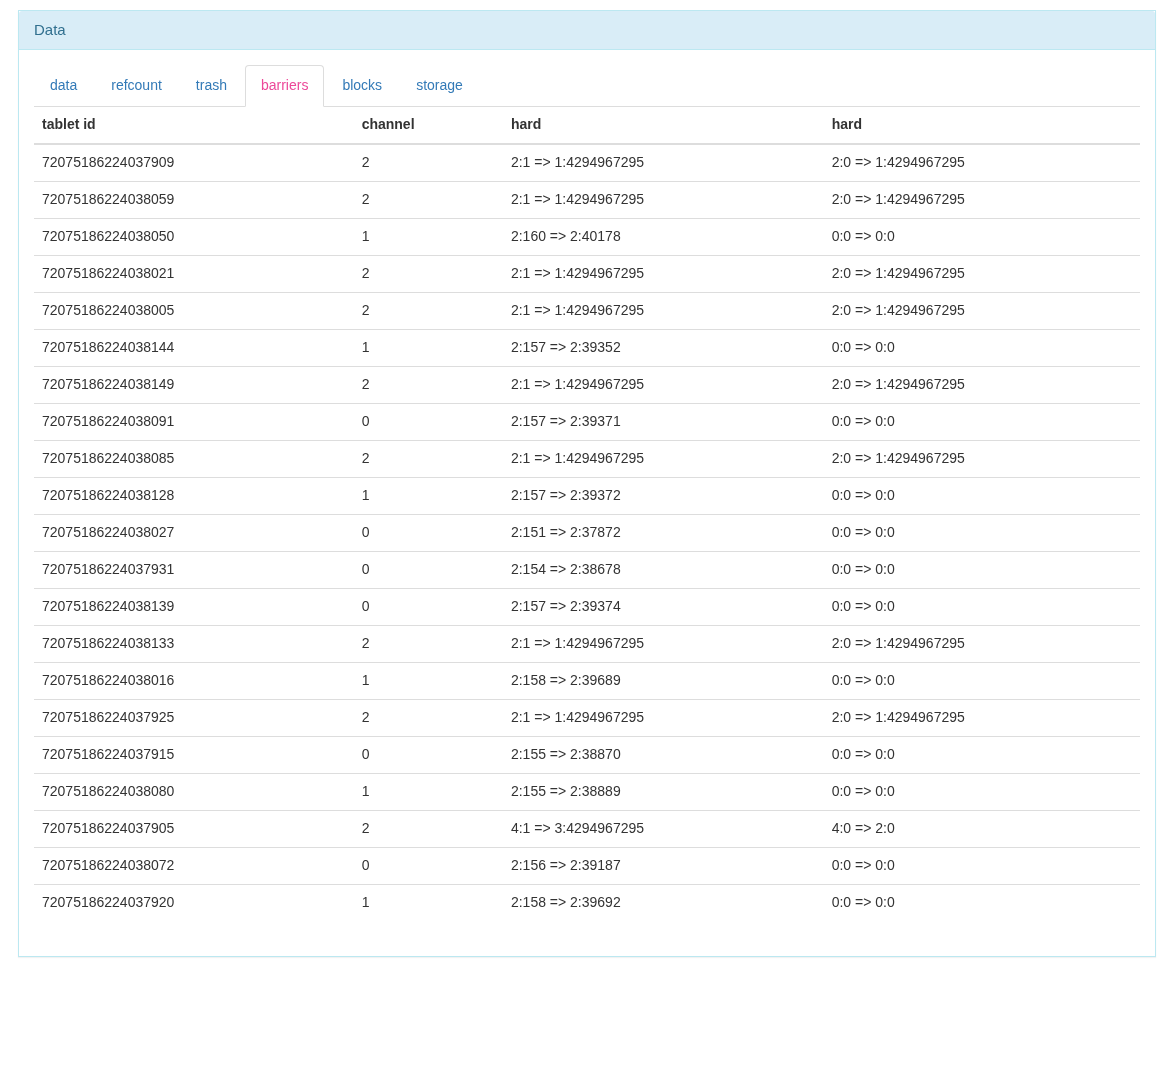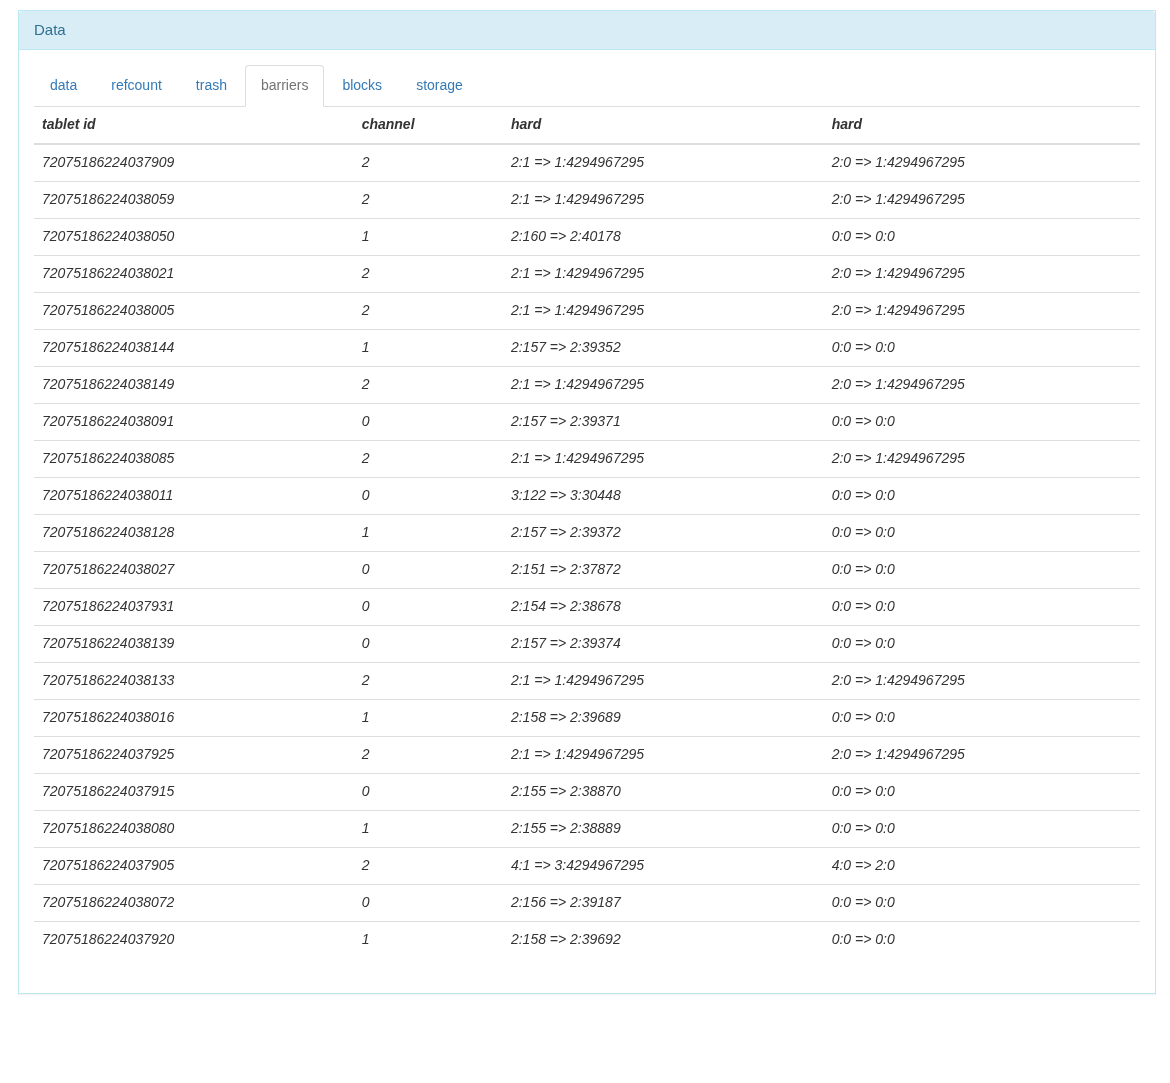--- a/index.html
+++ b/index.html
@@ -51,31 +51,30 @@
     padding: 10px 15px;
     color: #337ab7;
     text-decoration: none;
     border: 1px solid transparent;
     border-radius: 4px 4px 0 0;
     line-height: 1.42857;
     cursor: pointer;
   }
   .nav-tabs li.active a,
   .nav-tabs li.active a:hover {
-    color: #737373;
+    color: #ec4899;
     background: #ffffff;
     border: 1px solid #dddddd;
     border-bottom-color: transparent;
     cursor: default;
   }
   table.table {
     width: 100%;
     border-collapse: collapse;
     margin-bottom: 20px;
-    font-style: italic;
   }
   table.table th {
     padding: 8px;
     text-align: left;
     vertical-align: bottom;
     font-weight: bold;
     border-bottom: 2px solid #dddddd;
     line-height: 1.42857;
   }
   table.table td {
@@ -175,26 +174,20 @@
               <td>2:157 =&gt; 2:39371</td>
               <td>0:0 =&gt; 0:0</td>
             </tr>
             <tr>
               <td>72075186224038085</td>
               <td>2</td>
               <td>2:1 =&gt; 1:4294967295</td>
               <td>2:0 =&gt; 1:4294967295</td>
             </tr>
             <tr>
-              <td>72075186224038011</td>
-              <td>0</td>
-              <td>3:122 =&gt; 3:30448</td>
-              <td>0:0 =&gt; 0:0</td>
-            </tr>
-            <tr>
               <td>72075186224038128</td>
               <td>1</td>
               <td>2:157 =&gt; 2:39372</td>
               <td>0:0 =&gt; 0:0</td>
             </tr>
             <tr>
               <td>72075186224038027</td>
               <td>0</td>
               <td>2:151 =&gt; 2:37872</td>
               <td>0:0 =&gt; 0:0</td>

